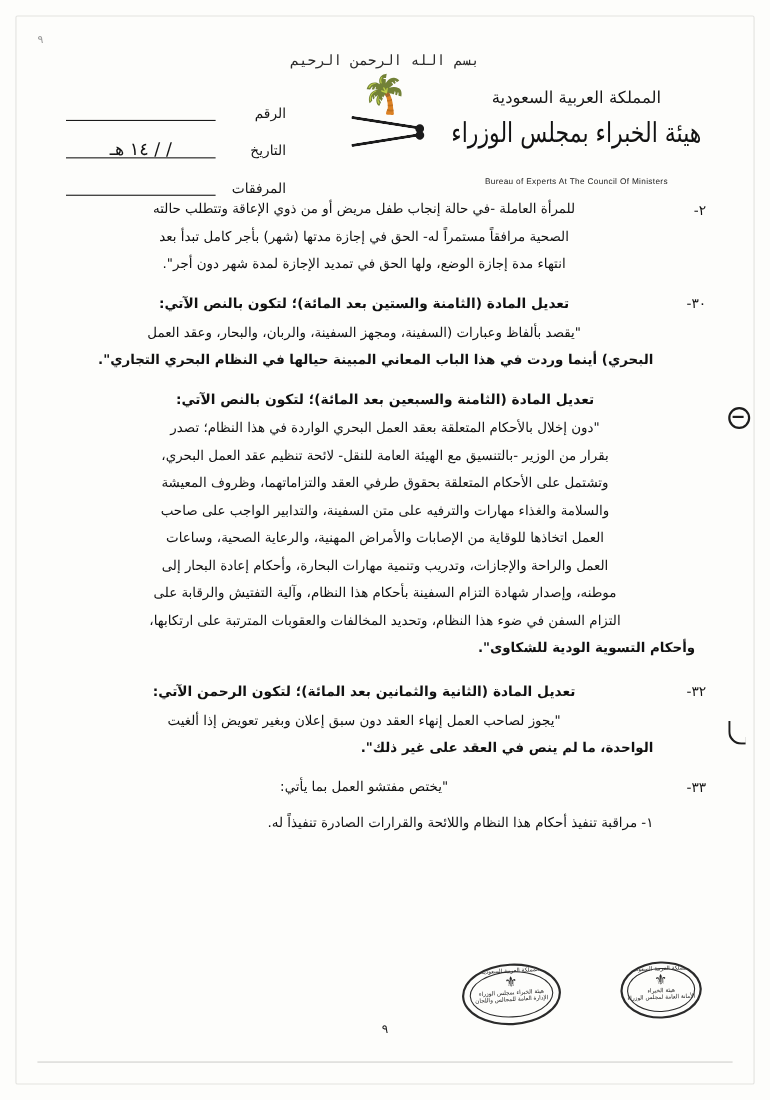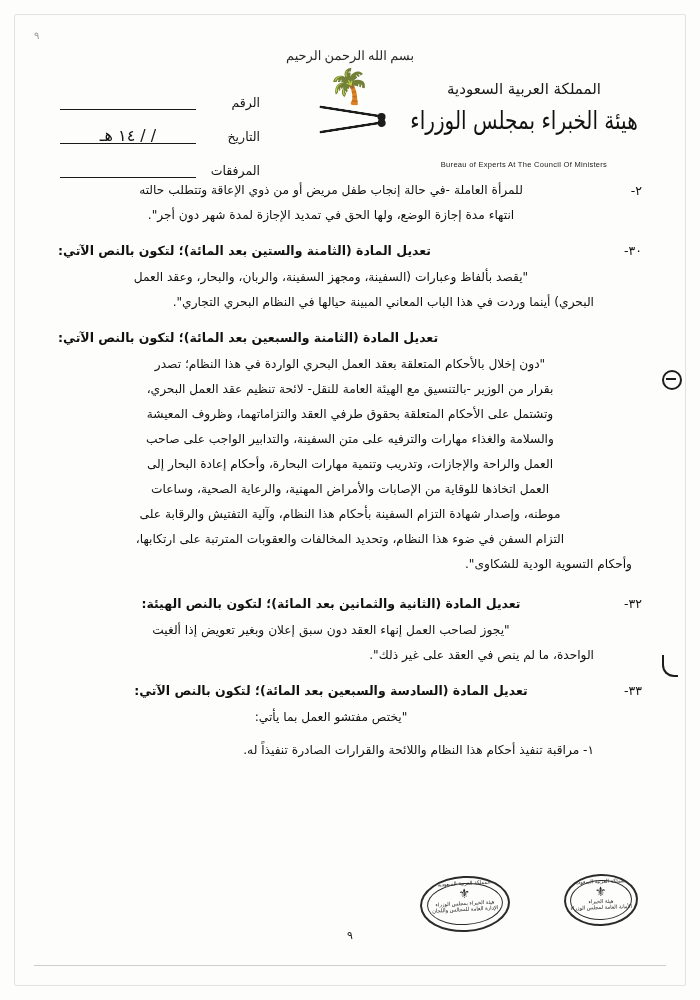--- a/index.html
+++ b/index.html
@@ -45,21 +45,21 @@
 
   .basmala {
     position: absolute;
     top: 8px;
     left: 0;
     right: 0;
     text-align: center;
     font-size: 13px;
     color: #2a2a2a;
     letter-spacing: 0.5px;
-    font-family: Liberation Serif, serif;
+    font-family: Liberation Mono, monospace;
   }
 
   .emblem {
     position: absolute;
     top: 28px;
     left: 50%;
     transform: translateX(-50%);
     width: 80px;
     height: 96px;
     text-align: center;
@@ -217,36 +217,37 @@
     white-space: nowrap;
   }
   .clause .body {
     flex: 1;
   }
 
   .head-line {
     font-size: 12.5px;
     line-height: 25px;
     font-weight: bold;
-    text-align: left;
+    text-align: center;
   }
   .head-line.centered {
     text-align: center;
   }
 
   p.para {
     margin: 0;
     font-size: 12.2px;
     line-height: 25px;
     text-align: justify;
     text-align-last: center;
     padding: 0 10px;
   }
   p.para.last-right {
     text-align-last: right;
+    font-weight: bold;
   }
 
   .sub-item {
     font-size: 12.2px;
     line-height: 25px;
     text-align: right;
     padding: 0 10px;
   }
 
   .blocks > div { margin-bottom: 2px; }
@@ -396,20 +397,21 @@
       </div>
     </div>
   </div>
 
   <div class="content">
 
     <div class="clause">
       <div class="num">٢-</div>
       <div class="body blocks">
         <p class="para">للمرأة العاملة -في حالة إنجاب طفل مريض أو من ذوي الإعاقة وتتطلب حالته</p>
+        <p class="para">الصحية مرافقاً مستمراً له- الحق في إجازة مدتها (شهر) بأجر كامل تبدأ بعد</p>
         <p class="para">انتهاء مدة إجازة الوضع، ولها الحق في تمديد الإجازة لمدة شهر دون أجر".</p>
       </div>
     </div>
 
     <div class="spacer-s"></div>
 
     <div class="clause">
       <div class="num">٣٠-</div>
       <div class="body blocks">
         <div class="head-line">تعديل المادة (الثامنة والستين بعد المائة)؛ لتكون بالنص الآتي:</div>
@@ -420,45 +422,44 @@
 
     <div class="spacer-s"></div>
 
     <div class="clause">
       <div class="body blocks">
         <div class="head-line">تعديل المادة (الثامنة والسبعين بعد المائة)؛ لتكون بالنص الآتي:</div>
         <p class="para">"دون إخلال بالأحكام المتعلقة بعقد العمل البحري الواردة في هذا النظام؛ تصدر</p>
         <p class="para">بقرار من الوزير -بالتنسيق مع الهيئة العامة للنقل- لائحة تنظيم عقد العمل البحري،</p>
         <p class="para">وتشتمل على الأحكام المتعلقة بحقوق طرفي العقد والتزاماتهما، وظروف المعيشة</p>
         <p class="para">والسلامة والغذاء مهارات والترفيه على متن السفينة، والتدابير الواجب على صاحب</p>
+        <p class="para">العمل اتخاذها للوقاية من الإصابات والأمراض المهنية، والرعاية الصحية، وساعات</p>
         <p class="para">العمل والراحة والإجازات، وتدريب وتنمية مهارات البحارة، وأحكام إعادة البحار إلى</p>
-        <p class="para">العمل اتخاذها للوقاية من الإصابات والأمراض المهنية، والرعاية الصحية، وساعات</p>
         <p class="para">موطنه، وإصدار شهادة التزام السفينة بأحكام هذا النظام، وآلية التفتيش والرقابة على</p>
         <p class="para">التزام السفن في ضوء هذا النظام، وتحديد المخالفات والعقوبات المترتبة على ارتكابها،</p>
         <p class="para last-right">وأحكام التسوية الودية للشكاوى".</p>
       </div>
     </div>
 
     <div class="spacer-m"></div>
 
     <div class="clause">
       <div class="num">٣٢-</div>
       <div class="body blocks">
-        <div class="head-line centered">تعديل المادة (الثانية والثمانين بعد المائة)؛ لتكون بالنص الهيئة:</div>
+        <div class="head-line centered">تعديل المادة (الثانية والثمانين بعد المائة)؛ لتكون الرحمن الآتي:</div>
         <p class="para">"يجوز لصاحب العمل إنهاء العقد دون سبق إعلان وبغير تعويض إذا ألغيت</p>
         <p class="para last-right">الواحدة، ما لم ينص في العقد على غير ذلك".</p>
       </div>
     </div>
 
     <div class="spacer-s"></div>
 
     <div class="clause">
       <div class="num">٣٣-</div>
       <div class="body blocks">
-        <div class="head-line centered">تعديل المادة (السادسة والسبعين بعد المائة)؛ لتكون بالنص الآتي:</div>
         <p class="para">"يختص مفتشو العمل بما يأتي:</p>
         <div class="spacer-s"></div>
         <div class="sub-item">١- مراقبة تنفيذ أحكام هذا النظام واللائحة والقرارات الصادرة تنفيذاً له.</div>
       </div>
     </div>
   </div>
 
   <div class="ink-circle"></div>
   <div class="ink-hook"></div>
 

